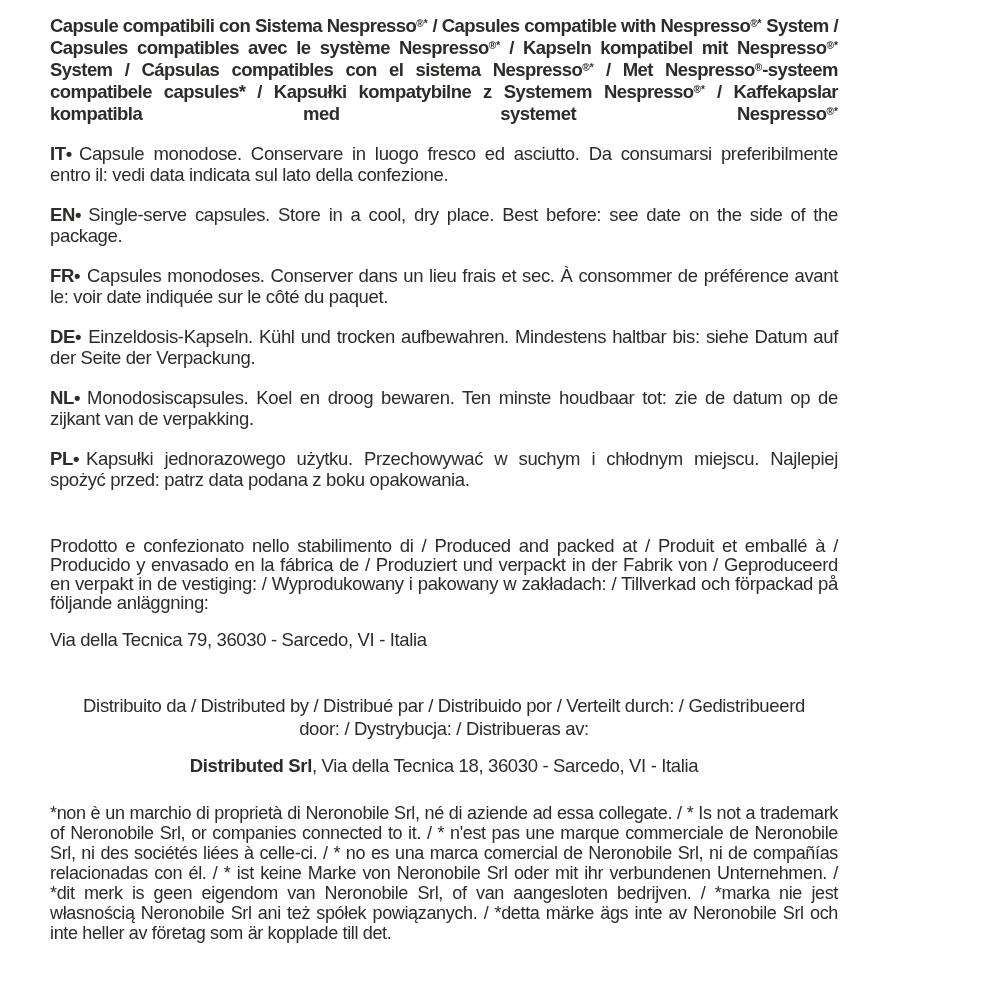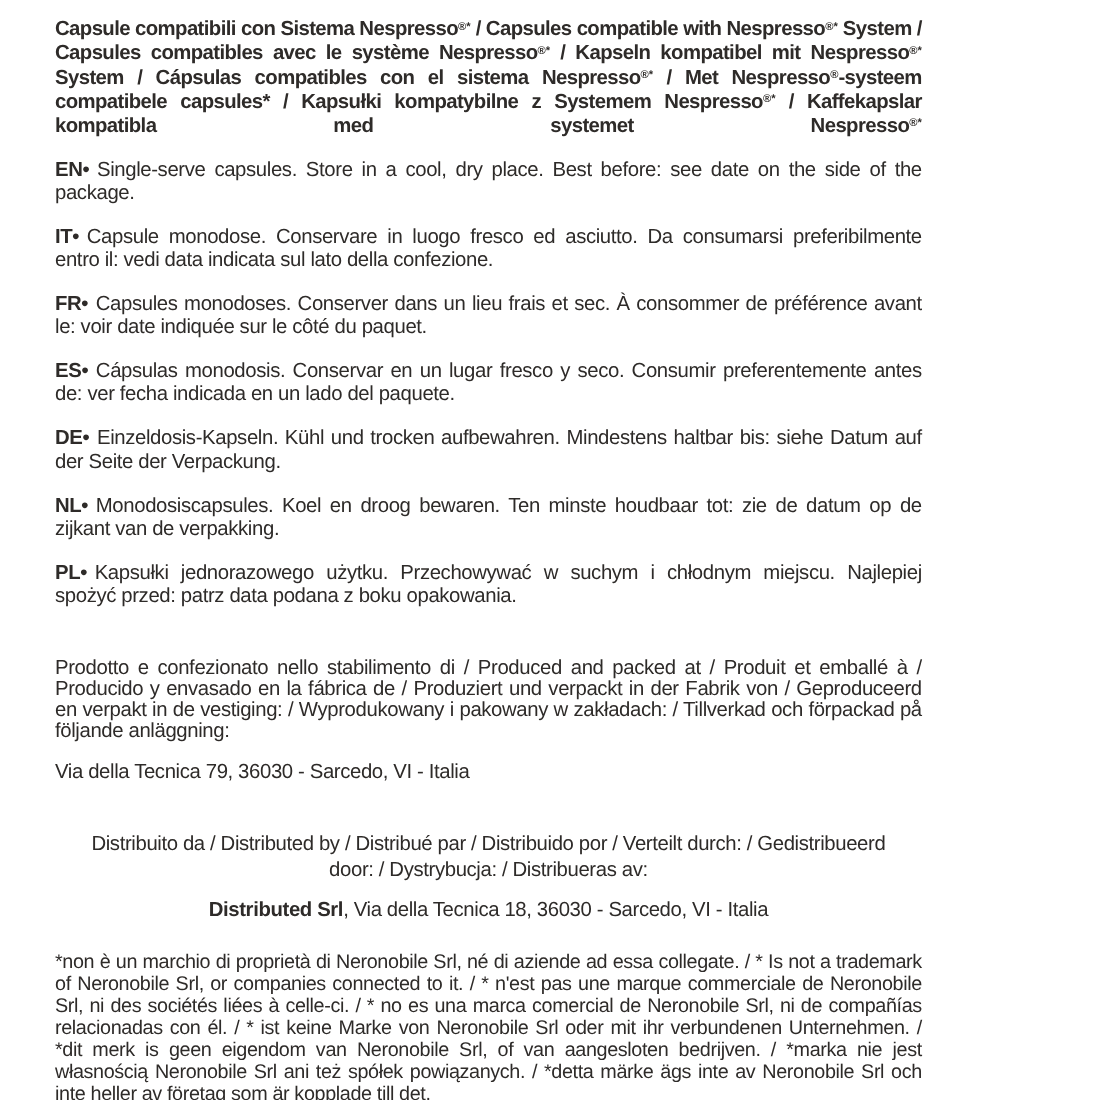--- a/index.html
+++ b/index.html
@@ -89,30 +89,27 @@
 </style>
 </head>
 <body>
 
 <div class="sheet">
 
   <p class="header">Capsule compatibili con Sistema Nespresso<sup>®*</sup> / Capsules compatible with Nespresso<sup>®*</sup> System / Capsules compatibles avec le système Nespresso<sup>®*</sup> / Kapseln kompatibel mit Nespresso<sup>®*</sup> System / Cápsulas compatibles con el sistema Nespresso<sup>®*</sup> / Met Nespresso<sup>®</sup>-systeem compatibele capsules* / Kapsułki kompatybilne z Systemem Nespresso<sup>®*</sup> / Kaffekapslar kompatibla med systemet Nespresso<sup>®*</sup></p>
 
   <section>
     <p class="lang">
+      <span class="code">IT•</span><span>Capsule monodose. Conservare in luogo fresco ed asciutto. Da consumarsi preferibilmente entro il: vedi data indicata sul lato della confezione.</span>
+    </p>
+    <p class="lang">
       <span class="code">EN•</span><span>Single-serve capsules. Store in a cool, dry place. Best before: see date on the side of the package.</span>
     </p>
     <p class="lang">
-      <span class="code">IT•</span><span>Capsule monodose. Conservare in luogo fresco ed asciutto. Da consumarsi preferibilmente entro il: vedi data indicata sul lato della confezione.</span>
-    </p>
-    <p class="lang">
       <span class="code">FR•</span><span>Capsules monodoses. Conserver dans un lieu frais et sec. À consommer de préférence avant le: voir date indiquée sur le côté du paquet.</span>
-    </p>
-    <p class="lang">
-      <span class="code">ES•</span><span>Cápsulas monodosis. Conservar en un lugar fresco y seco. Consumir preferentemente antes de: ver fecha indicada en un lado del paquete.</span>
     </p>
     <p class="lang">
       <span class="code">DE•</span><span>Einzeldosis-Kapseln. Kühl und trocken aufbewahren. Mindestens haltbar bis: siehe Datum auf der Seite der Verpackung.</span>
     </p>
     <p class="lang">
       <span class="code">NL•</span><span>Monodosiscapsules. Koel en droog bewaren. Ten minste houdbaar tot: zie de datum op de zijkant van de verpakking.</span>
     </p>
     <p class="lang">
       <span class="code">PL•</span><span>Kapsułki jednorazowego użytku. Przechowywać w suchym i chłodnym miejscu. Najlepiej spożyć przed: patrz data podana z boku opakowania.</span>
     </p>

